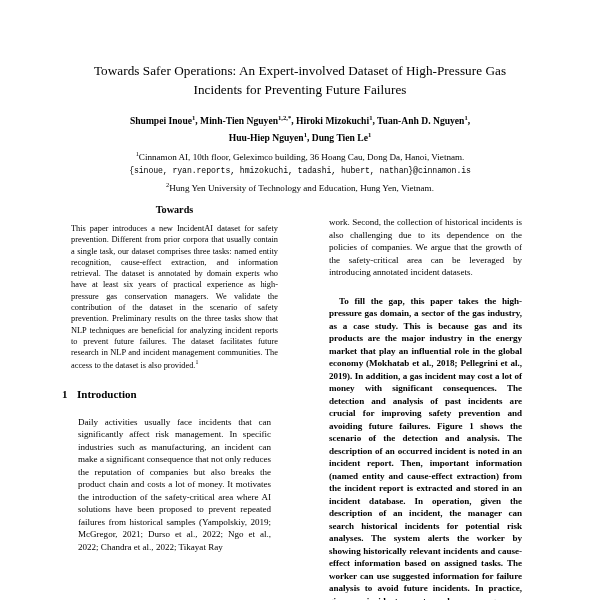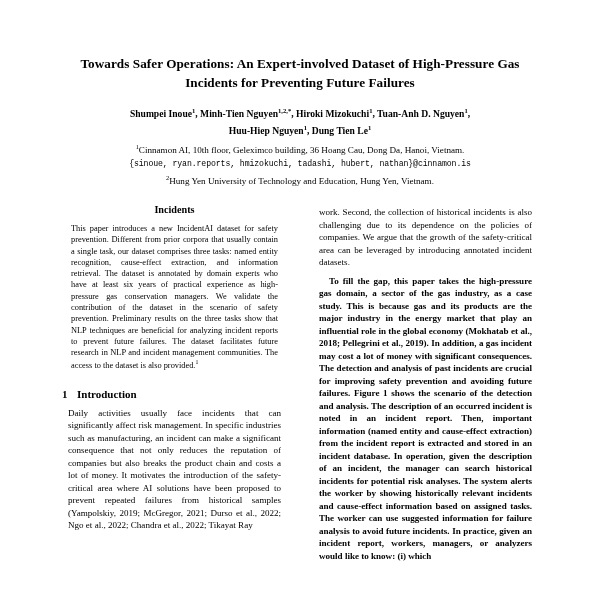--- a/index.html
+++ b/index.html
@@ -23,24 +23,24 @@
     background: #ffffff;
   }
 
   
   .titleblock {
     padding: 52px 62px 0 62px;
     text-align: center;
   }
   .paper-title {
     font-size: 13.2px;
-    font-weight: bold;
+    font-weight: normal;
     line-height: 1.42;
     letter-spacing: 0.05px;
-    margin: 3px;
+    margin: 10px;
   }
 
   .authors {
     margin-top: 14px;
     font-size: 9.6px;
     font-weight: bold;
     line-height: 1.55;
     padding: 0 6px;
   }
   .authors sup { font-weight: bold; font-size: 6.6px; vertical-align: super; }
@@ -100,21 +100,21 @@
   }
   .section-head .num { display: inline-block; min-width: 15px; }
 
   .body-text {
     font-size: 9.05px;
     line-height: 1.385;
     text-align: justify;
     text-justify: inter-word;
     hyphens: auto;
   }
-  .body-text p { margin: 6px; }
+  .body-text p { margin: 16px; }
   .body-text p + p { text-indent: 10px; }
 
   .col-right .body-text p + p { text-indent: 10px; font-weight: bold; }
 </style>
 </head>
 <body>
 
 <div class="page">
 
   <div class="titleblock">
@@ -126,21 +126,21 @@
     </div>
 
     <div class="affil"><sup>1</sup>Cinnamon AI, 10th floor, Geleximco building, 36 Hoang Cau, Dong Da, Hanoi, Vietnam.</div>
     <div class="email">{sinoue, ryan.reports, hmizokuchi, tadashi, hubert, nathan}@cinnamon.is</div>
     <div class="affil"><sup>2</sup>Hung Yen University of Technology and Education, Hung Yen, Vietnam.</div>
   </div>
 
   <div class="columns">
 
     <div class="col col-left">
-      <div class="abstract-head">Incidents</div>
+      <div class="abstract-head">Towards</div>
       <div class="abstract-body">
         <p><span>This paper introduces a new IncidentAI dataset for safety prevention. Different from prior corpora that usually contain a single task, our dataset comprises three tasks: named entity recognition, cause-effect extraction, and information retrieval. The dataset is annotated by domain experts who have at least six years of practical experience as high-pressure gas conservation managers. We validate the contribution of the dataset in the scenario of safety prevention. Preliminary results on the three tasks show that NLP techniques are beneficial for analyzing incident reports to prevent future failures. The dataset facilitates future research in NLP and incident management communities. The access to the dataset is also provided.</span><sup>1</sup></p>
       </div>
 
       <div class="section-head">
         <span class="num">1</span><span>Introduction</span>
       </div>
 
       <div class="body-text">
         <p>Daily activities usually face incidents that can significantly affect risk management. In specific industries such as manufacturing, an incident can make a significant consequence that not only reduces the reputation of companies but also breaks the product chain and costs a lot of money. It motivates the introduction of the safety-critical area where AI solutions have been proposed to prevent repeated failures from historical samples (Yampolskiy, 2019; McGregor, 2021; Durso et al., 2022; Ngo et al., 2022; Chandra et al., 2022; Tikayat Ray</p>

